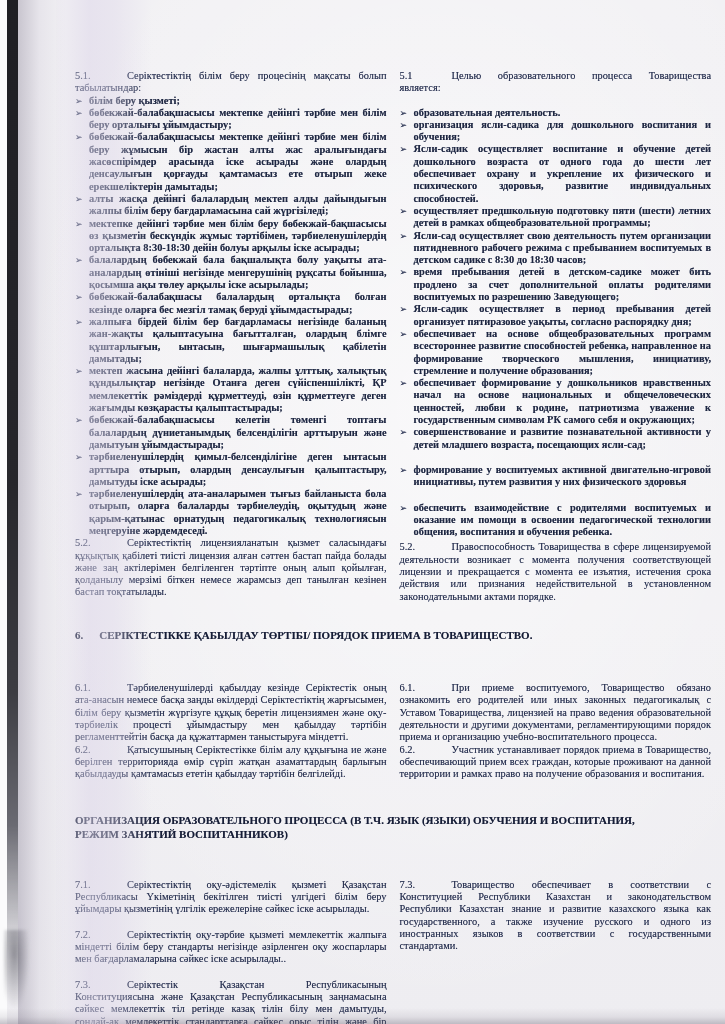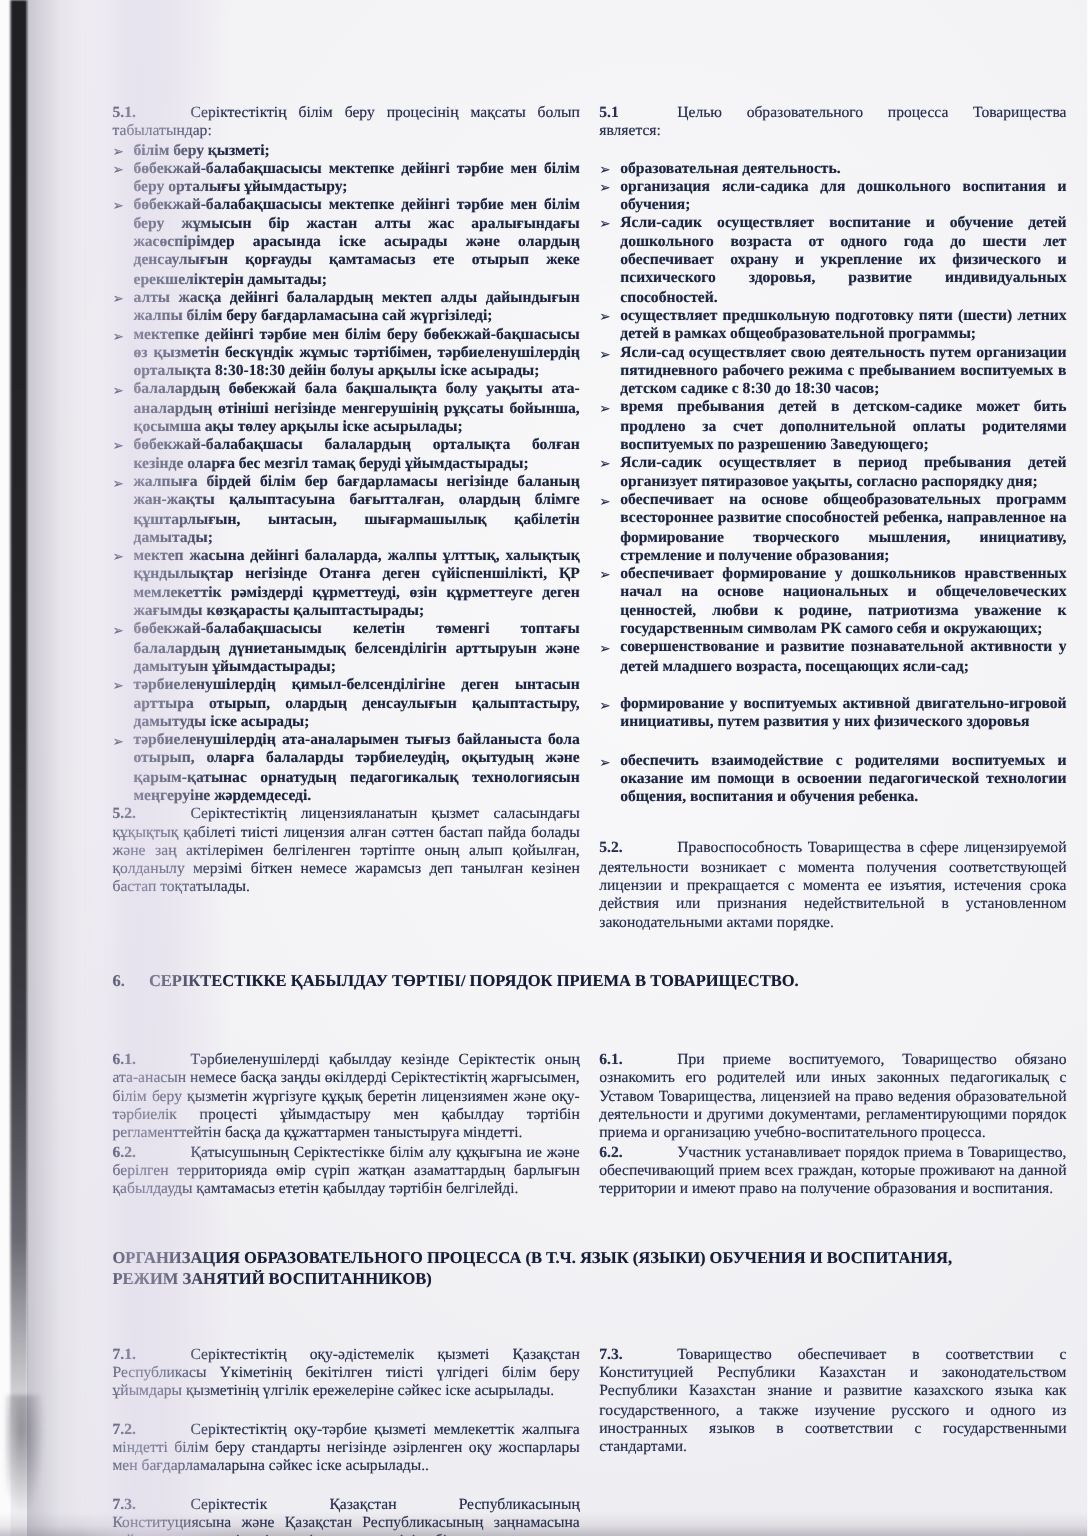--- a/index.html
+++ b/index.html
@@ -29,21 +29,21 @@
     background:linear-gradient(to top, rgba(110,104,120,0.38), rgba(110,104,120,0.12) 7px, rgba(110,104,120,0) 100%);}
 
   .content{position:relative;z-index:2;padding:70px 14px 0 75px;
     font-size:10.4px;line-height:12.3px;
     text-shadow:0 0 0.45px rgba(39,48,80,0.55);}
   .two-col{display:flex;gap:13px;align-items:flex-start;}
   .col{flex:1 1 0;min-width:0;}
 
   p,ul,li,h3{margin:0;padding:0;}
   .npara{text-align:justify;}
-  .pnum{display:inline-block;min-width:52px;font-weight:bold;}
+  .pnum{display:inline-block;min-width:52px;}
   ul{list-style:none;}
   li{display:flex;}
   li .marker{flex:0 0 14px;font-size:9px;line-height:12.3px;}
   li .li-text{flex:1 1 auto;text-align:justify;font-weight:bold;color:#1e2742;}
   li.gap{margin-top:13px;}
   .mb-gap{margin-bottom:13px;}
   .intro-gap{margin-bottom:12px;}
 
   .sec-heading{font-weight:bold;color:#161d36;text-align:left;font-size:11px;line-height:13.2px;}
   .h6{margin:26px 0 40px 0;}
@@ -164,34 +164,34 @@
             </li>
           <li class="gap">
               <span class="marker">➢</span>
               <span class="li-text">формирование у воспитуемых активной двигательно-игровой инициативы, путем развития у них физического здоровья</span>
             </li>
           <li class="gap">
               <span class="marker">➢</span>
               <span class="li-text">обеспечить взаимодействие с родителями воспитуемых и оказание им помощи в освоении педагогической технологии общения, воспитания и обучения ребенка.</span>
             </li>
         </ul>
-        <p class="npara" style="margin-top:22px"><span class="pnum">5.2.</span><span>Правоспособность Товарищества в сфере лицензируемой деятельности возникает с момента получения соответствующей лицензии и прекращается с момента ее изъятия, истечения срока действия или признания недействительной в установленном законодательными актами порядке.</span></p>
+        <p class="npara" style="margin-top:3px"><span class="pnum">5.2.</span><span>Правоспособность Товарищества в сфере лицензируемой деятельности возникает с момента получения соответствующей лицензии и прекращается с момента ее изъятия, истечения срока действия или признания недействительной в установленном законодательными актами порядке.</span></p>
       </div>
     </div>
 
     <h3 class="sec-heading h6"><span class="hnum">6.</span><span>СЕРІКТЕСТІККЕ ҚАБЫЛДАУ ТӨРТІБІ/ ПОРЯДОК ПРИЕМА В ТОВАРИЩЕСТВО.</span></h3>
 
     <div class="two-col">
       <div class="col">
         <p class="npara"><span class="pnum">6.1.</span><span>Тәрбиеленушілерді қабылдау кезінде Серіктестік оның ата-анасын немесе басқа заңды өкілдерді Серіктестіктің жарғысымен, білім беру қызметін жүргізуге құқық беретін лицензиямен және оқу-тәрбиелік процесті ұйымдастыру мен қабылдау тәртібін регламенттейтін басқа да құжаттармен таныстыруға міндетті.</span></p>
         <p class="npara"><span class="pnum">6.2.</span><span>Қатысушының Серіктестікке білім алу құқығына ие және берілген территорияда өмір сүріп жатқан азаматтардың барлығын қабылдауды қамтамасыз ететін қабылдау тәртібін белгілейді.</span></p>
       </div>
       <div class="col">
         <p class="npara"><span class="pnum">6.1.</span><span>При приеме воспитуемого, Товарищество обязано ознакомить его родителей или иных законных педагогикалық с Уставом Товарищества, лицензией на право ведения образовательной деятельности и другими документами, регламентирующими порядок приема и организацию учебно-воспитательного процесса.</span></p>
-        <p class="npara"><span class="pnum">6.2.</span><span>Участник устанавливает порядок приема в Товарищество, обеспечивающий прием всех граждан, которые проживают на данной территории и имеют право на получение образования и воспитания.</span></p>
+        <p class="npara"><span class="pnum">6.2.</span><span>Участник устанавливает порядок приема в Товарищество, обеспечивающий прием всех граждан, которые проживают на данной территории и рамках право на получение образования и воспитания.</span></p>
       </div>
     </div>
 
     <h3 class="sec-heading h7">
       <div>ОРГАНИЗАЦИЯ ОБРАЗОВАТЕЛЬНОГО ПРОЦЕССА (В Т.Ч. ЯЗЫК (ЯЗЫКИ) ОБУЧЕНИЯ И ВОСПИТАНИЯ,</div>
       <div>РЕЖИМ ЗАНЯТИЙ ВОСПИТАННИКОВ)</div>
     </h3>
 
     <div class="two-col">
       <div class="col">

